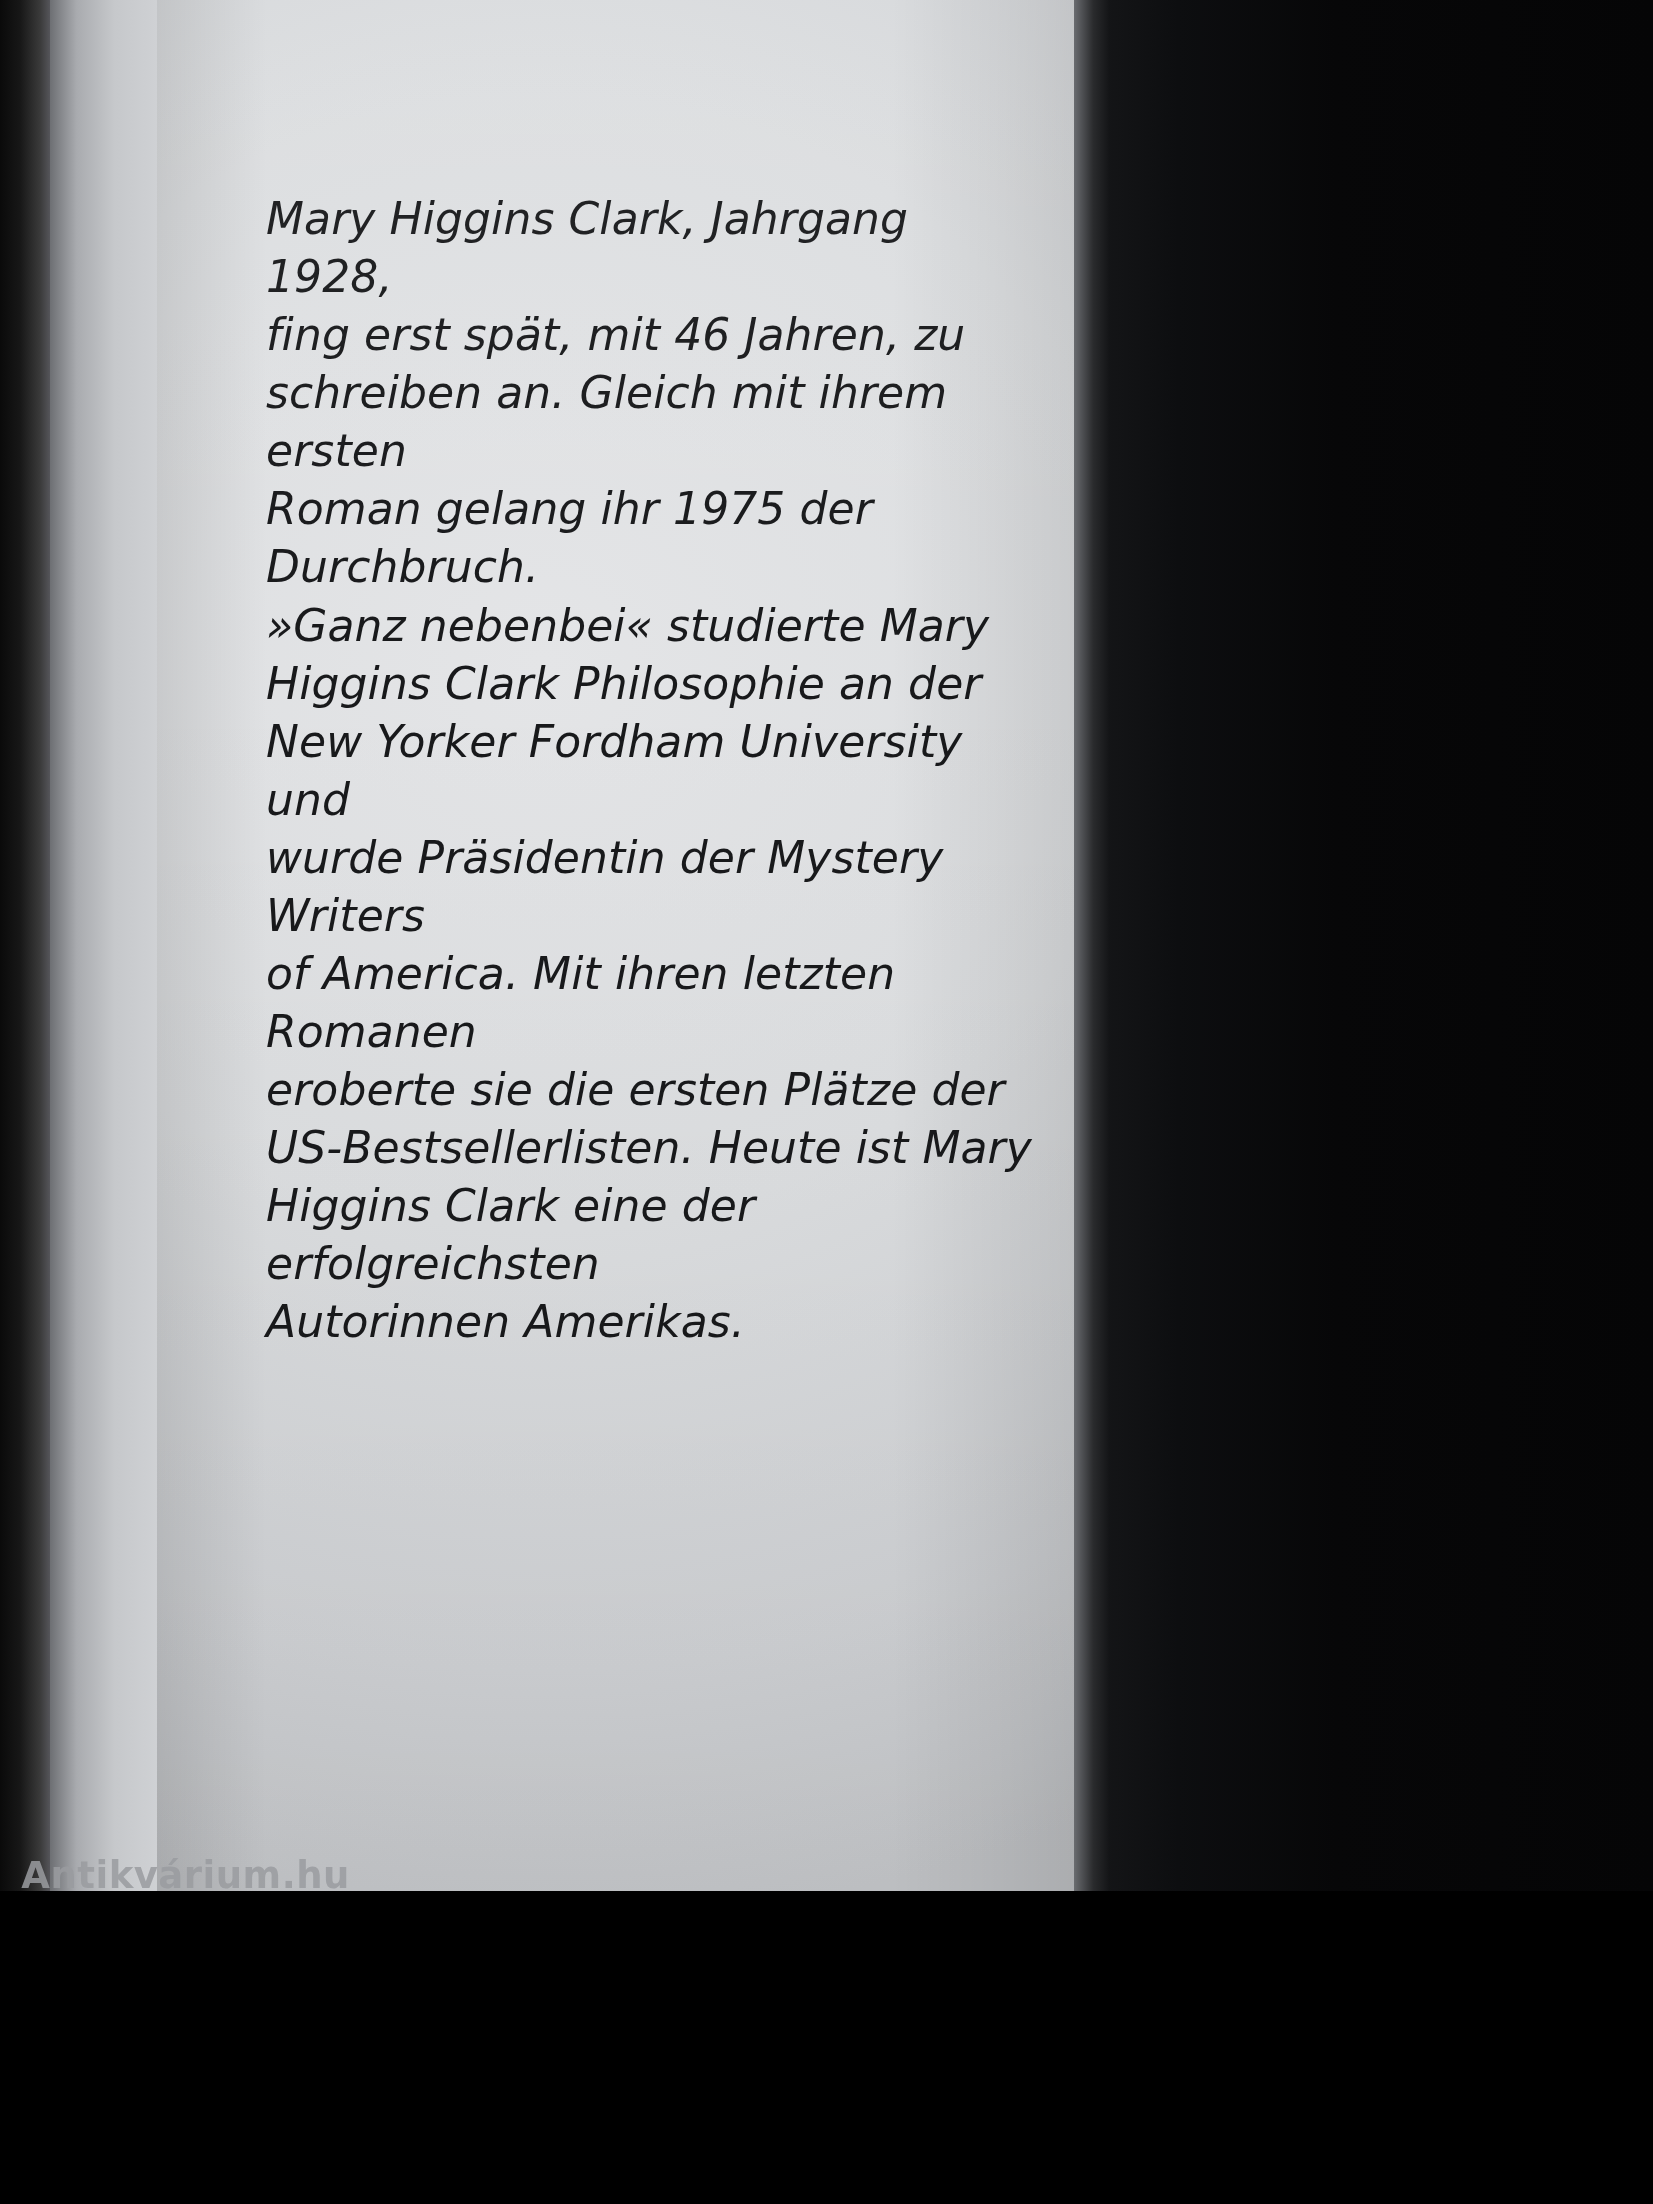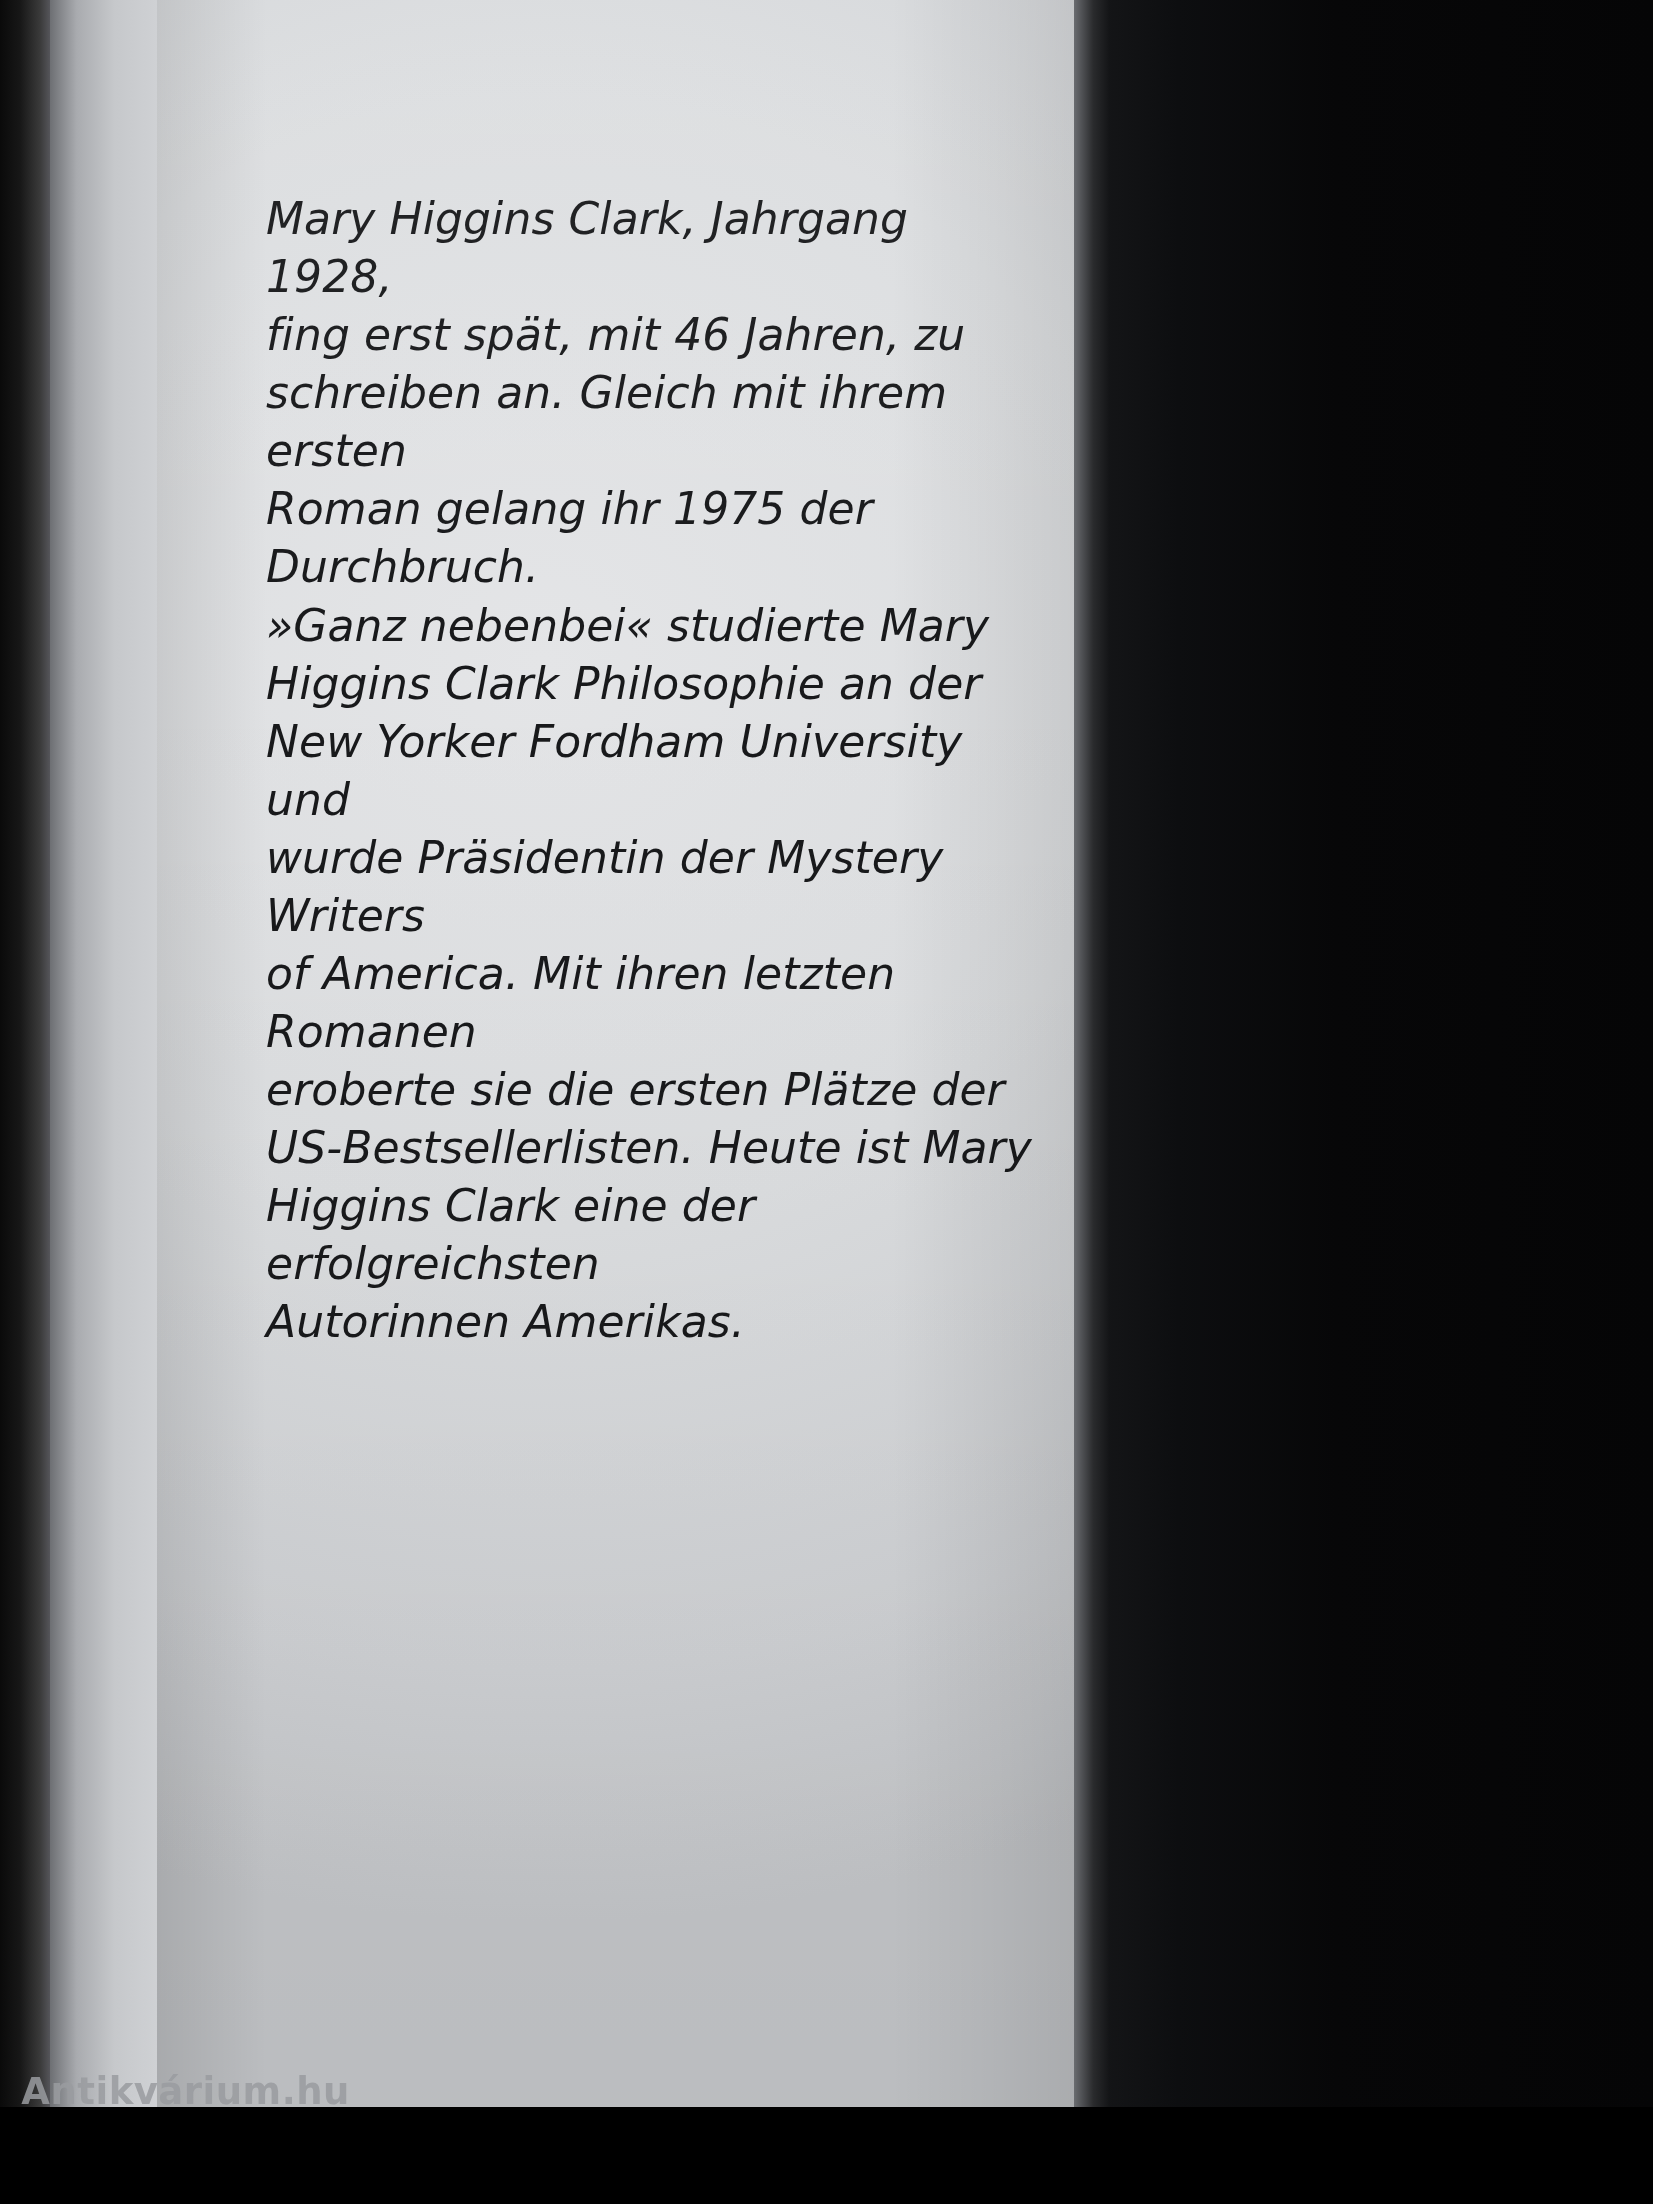--- a/index.html
+++ b/index.html
@@ -11,21 +11,21 @@
     width: 1654px;
     height: 2205px;
     overflow: hidden;
     font-family: "DejaVu Sans", sans-serif;
   }
 
   
   .photo {
     position: relative;
     width: 1654px;
-    height: 2107px;
+    height: 1891px;
     background: #050505;
     overflow: hidden;
     text-decoration: underline;
   }
 
   
   .gutter-left {
     position: absolute;
     left: 0;
     top: 0;

